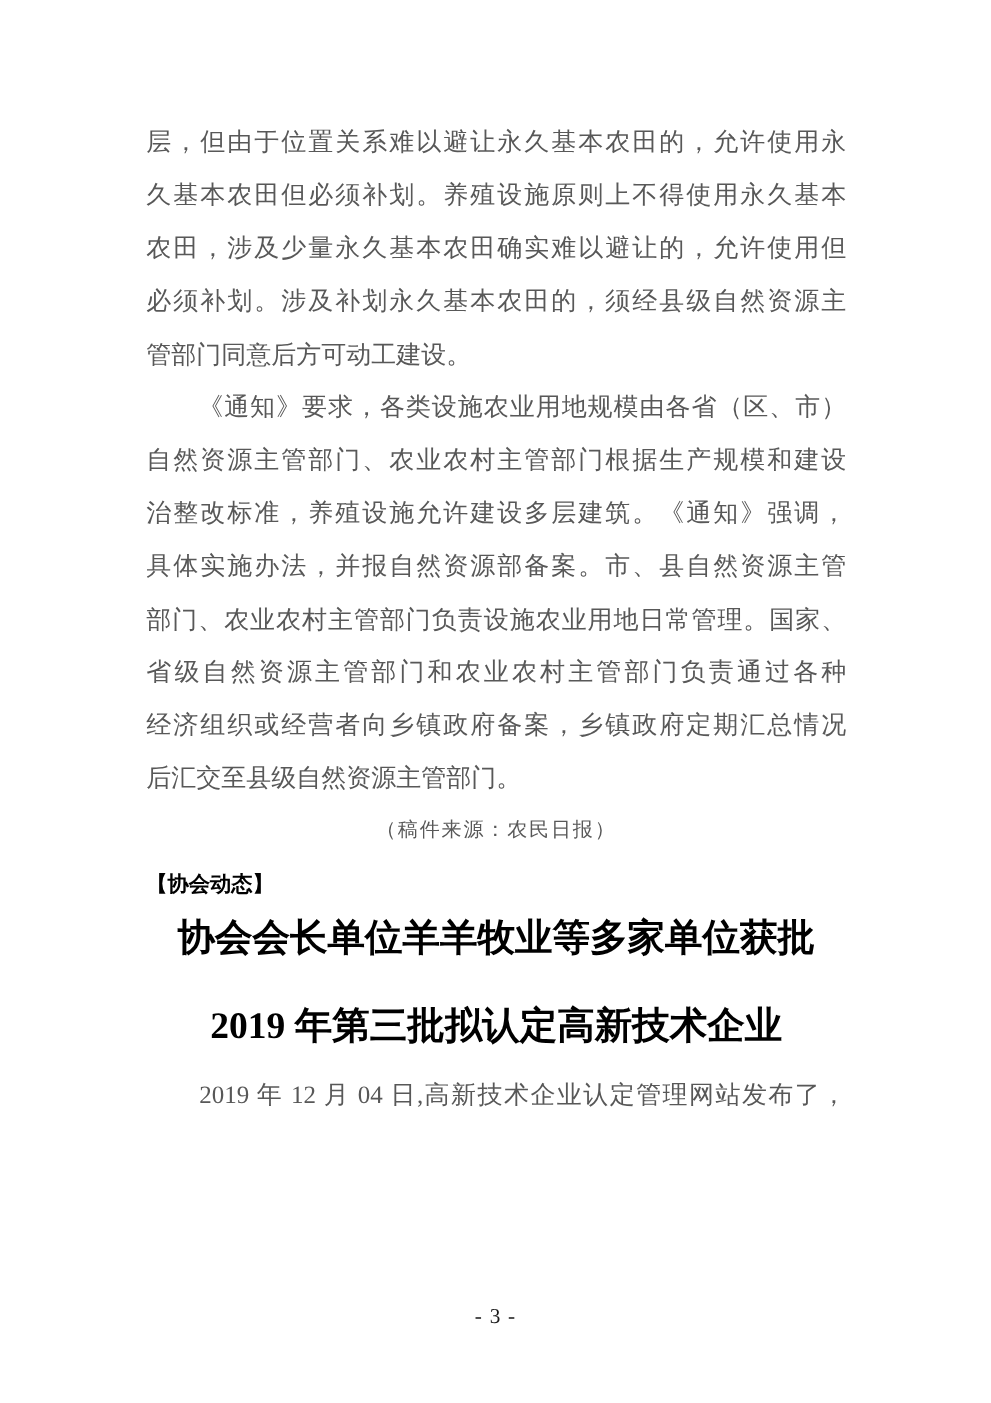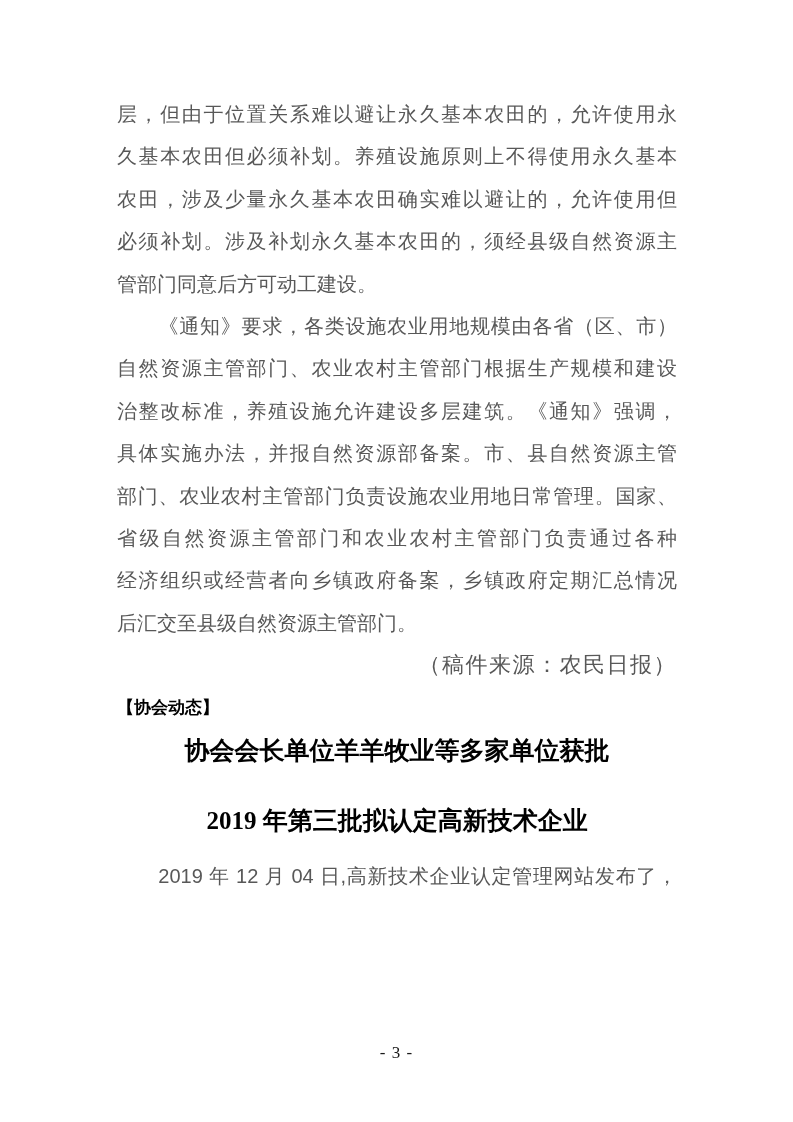--- a/index.html
+++ b/index.html
@@ -19,56 +19,56 @@
     left: 117px;
     top: 93px;
     width: 560px;
   }
   
   .para {
     margin: 0;
     padding: 0;
   }
   .para-line {
-    font-family: Liberation Sans, sans-serif;
+    font-family: Liberation Serif, serif;
     font-size: 20px;
     color: #585858;
     height: 42.4px;
     line-height: 42.4px;
     text-align: justify;
     text-align-last: justify;
     overflow: hidden;
   }
   .para-line.last {
     text-align: left;
     text-align-last: left;
   }
   .source {
     font-family: "Liberation Serif", "DejaVu Serif", serif;
-    font-size: 22px;
+    font-size: 16px;
     color: #585858;
     height: 42.4px;
     line-height: 42.4px;
-    text-align: right;
+    text-align: center;
     letter-spacing: 1.5px;
   }
   .section-header {
     margin-top: 6px;
     font-family: "Liberation Sans", "DejaVu Sans", sans-serif;
     font-weight: bold;
     font-size: 17px;
     color: #000000;
     height: 32px;
     line-height: 32px;
     text-align: left;
   }
   .doc-title {
     font-family: "Liberation Serif", "DejaVu Serif", serif;
     font-weight: bold;
-    font-size: 25px;
+    font-size: 30px;
     color: #000000;
     text-align: center;
     line-height: 38px;
   }
   .doc-title.t1 { margin-top: 8px; }
   .doc-title.t2 { margin-top: 32px; }
   .news-body { margin-top: 15px; }
   .footer {
     position: absolute;
     left: 0;

